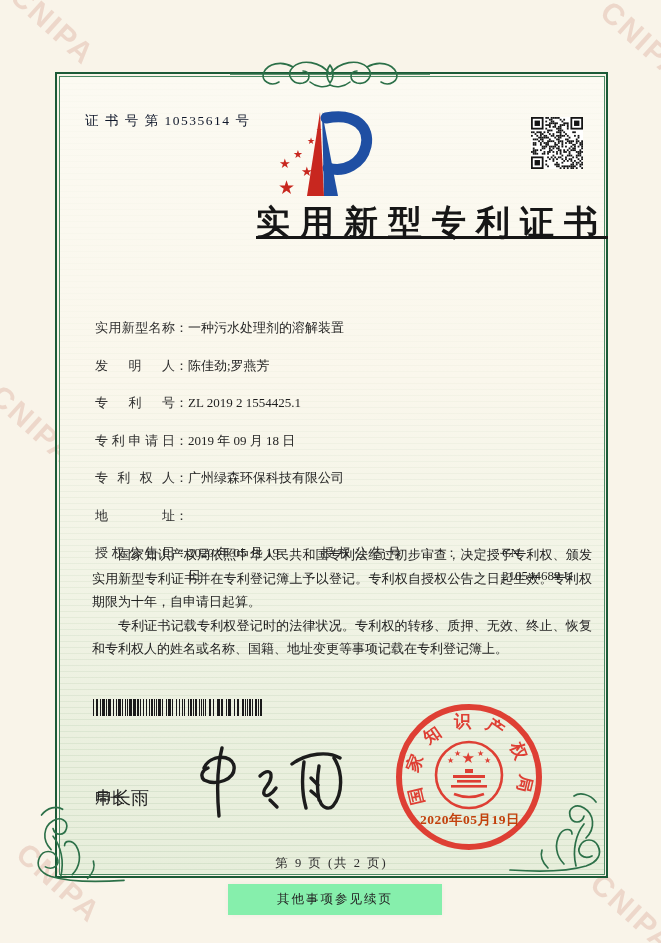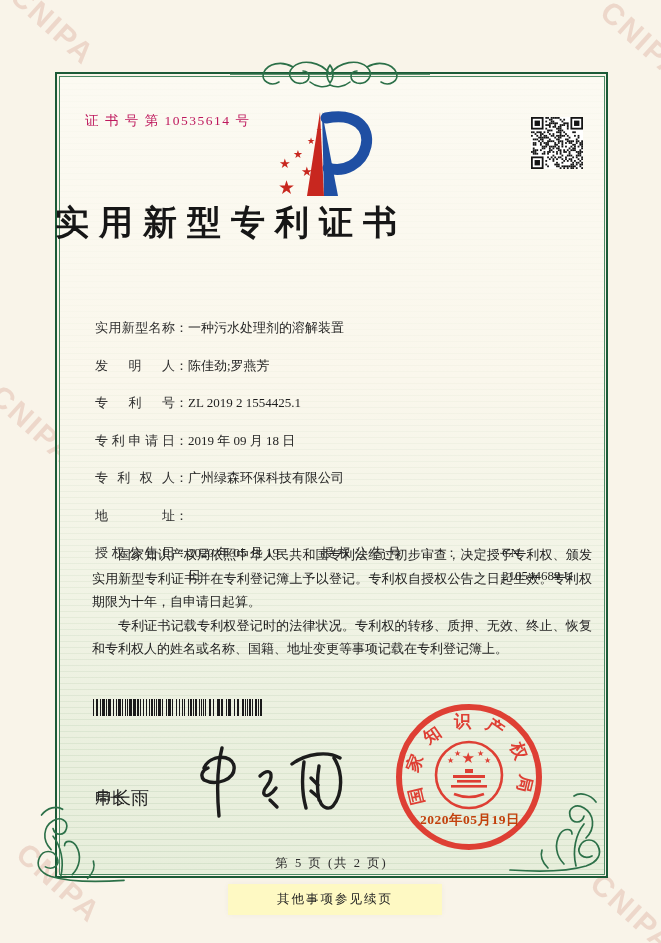--- a/index.html
+++ b/index.html
@@ -18,23 +18,23 @@
       background:linear-gradient(180deg,#fcfaf2 0%,#faf7ec 38%,#f2f4e6 62%,#ebf0df 82%,#e7eedb 100%);}
   .frame-inner::after{content:"";position:absolute;inset:0;
       background:repeating-linear-gradient(180deg,rgba(130,168,125,.20) 0 1px,rgba(0,0,0,0) 1px 6px);
       -webkit-mask-image:linear-gradient(180deg,rgba(0,0,0,.12) 0 30%,rgba(0,0,0,.45) 60%,rgba(0,0,0,.85) 100%);
       mask-image:linear-gradient(180deg,rgba(0,0,0,.12) 0 30%,rgba(0,0,0,.45) 60%,rgba(0,0,0,.85) 100%);}
 
   .ornament{position:absolute;pointer-events:none;}
 
   
   .content{position:absolute;inset:0;color:#2a2a2a;}
-  .cert-no{position:absolute;left:85px;top:112px;font-size:13.5px;letter-spacing:1.5px;color:#be185d;}
-  .title{position:absolute;left:55px;top:200px;width:553px;text-align:left;
-         font-size:34px;font-weight:bold;letter-spacing:10px;color:#161616;}
+  .cert-no{position:absolute;left:85px;top:112px;font-size:13.5px;letter-spacing:1.5px;color:#0f172a;}
+  .title{position:absolute;left:55px;top:200px;width:553px;text-align:right;
+         font-size:34px;font-weight:bold;letter-spacing:10px;color:#161616;text-decoration:underline;}
 
   .fields{position:absolute;left:95px;top:288px;width:478px;font-size:13px;margin-top:28px;}
   .frow{display:flex;align-items:flex-start;margin-bottom:14.5px;line-height:23px;}
   .flabel{display:inline-block;width:80px;text-align:justify;text-align-last:justify;flex:none;color:#2f2f2f;}
   .fcolon{flex:none;color:#2f2f2f;}
   .fvalue{color:#1f1f1f;}
   .fvalue .line2{padding-left:24px;}
   .grant-row{display:flex;}
   .grant-col2{margin-left:34px;display:flex;gap:44px;}
 
@@ -51,21 +51,21 @@
   .signature{position:absolute;left:192px;top:742px;}
 
   .seal{position:absolute;left:392px;top:700px;width:155px;height:155px;}
   .seal-date{position:absolute;left:402px;top:811px;width:136px;text-align:center;
       font-size:13.5px;color:#c2410c;letter-spacing:.5px;font-weight:bold;}
 
   .page-info{position:absolute;left:55px;top:855px;width:553px;text-align:center;
       font-size:12.5px;color:#2c2c2c;letter-spacing:2px;}
 
   .note-band{position:absolute;left:228px;top:884px;width:214px;height:31px;
-      background:#fef9c3;box-shadow:0 0 6px rgba(0,0,0,.04);}
+      background:#86efac;box-shadow:0 0 6px rgba(0,0,0,.04);}
   .note-text{width:100%;text-align:center;line-height:31px;font-size:12.5px;color:#222;letter-spacing:2px;}
 </style>
 </head>
 <body>
 
 <div class="page">
 
   <div class="wm" style="left:2px;top:8px;">CNIPA</div>
   <div class="wm" style="left:592px;top:24px;">CNIPA</div>
   <div class="wm" style="left:398px;top:272px;">CNIPA</div>
@@ -572,20 +572,20 @@
           <rect x="-4" y="-6" width="8" height="4"></rect>
           <rect x="-16" y="0" width="32" height="3"></rect>
           <rect x="-12" y="5" width="24" height="2.6"></rect>
           <rect x="-18" y="10" width="36" height="2.6"></rect>
           <path d="M-15,19 Q0,25 15,19" fill="none" stroke="#de3126" stroke-width="2.6"></path>
         </g>
       </g>
     </svg>
     <div class="seal-date">2020年05月19日</div>
 
-    <div class="page-info">第 5 页 (共 2 页)</div>
+    <div class="page-info">第 9 页 (共 2 页)</div>
 
     <div class="note-band">
       <div class="note-text">其他事项参见续页</div>
     </div>
 
   </div>
 </div>
 
 </body></html>

